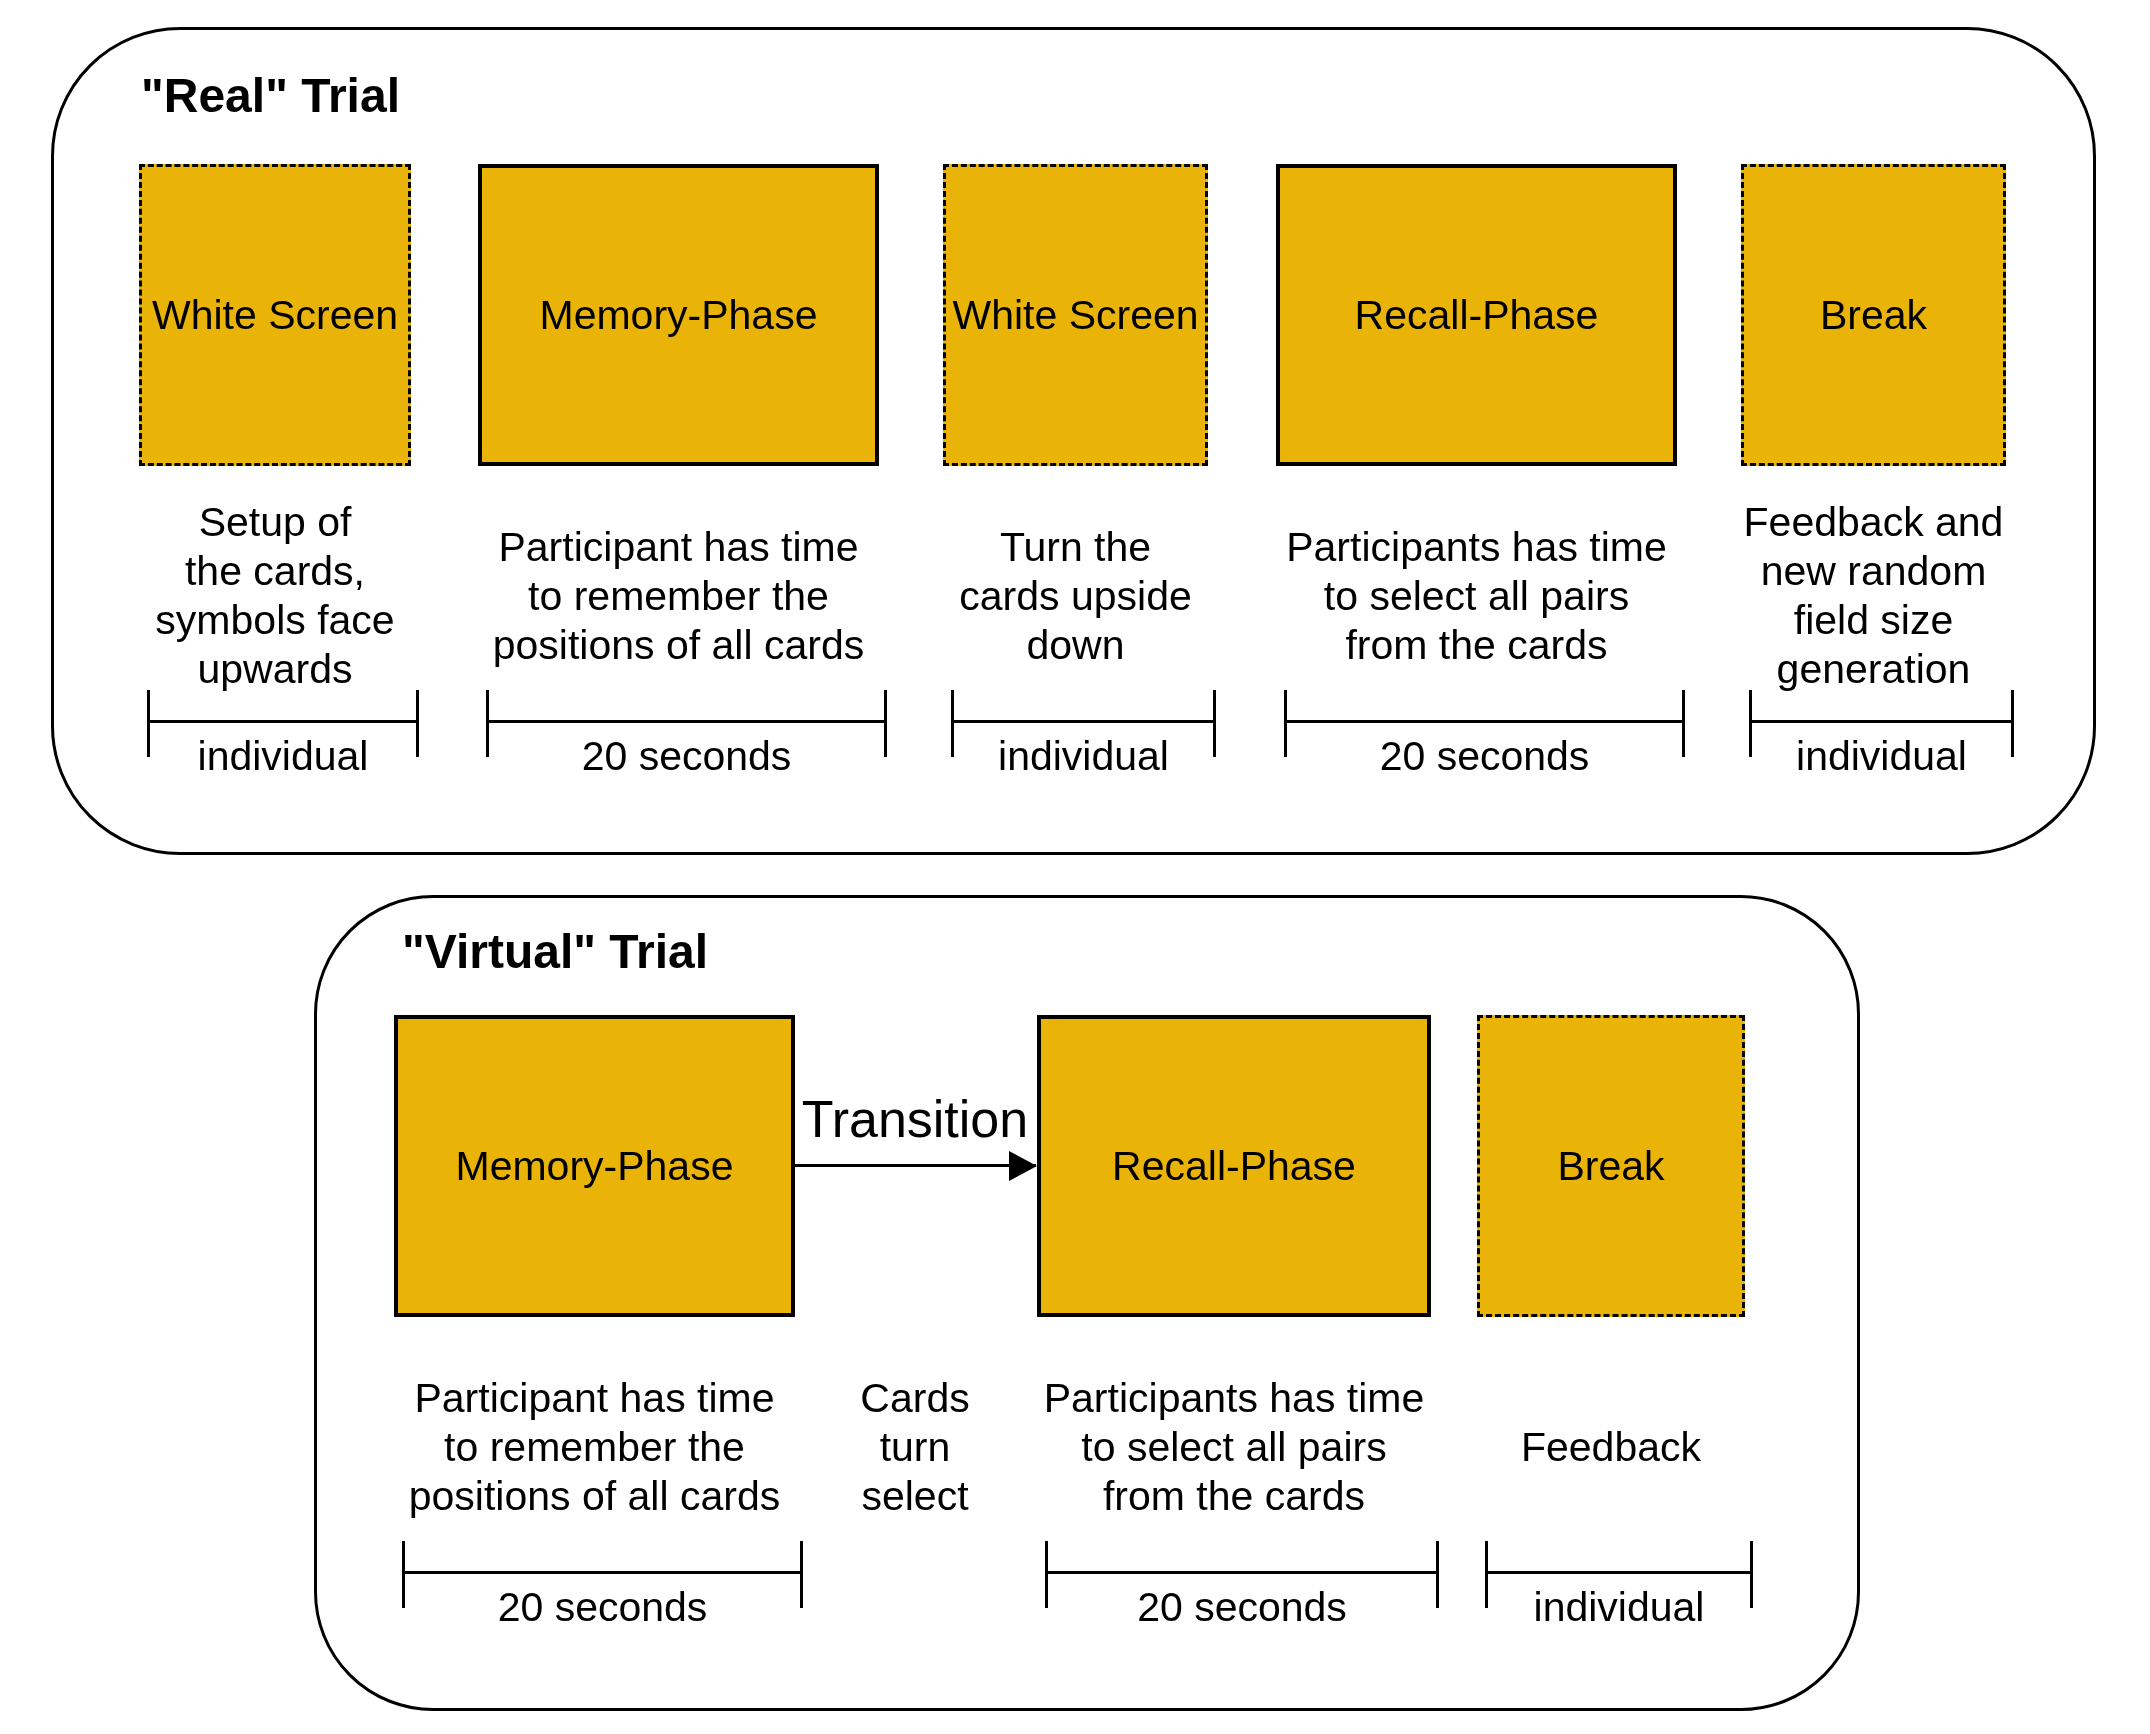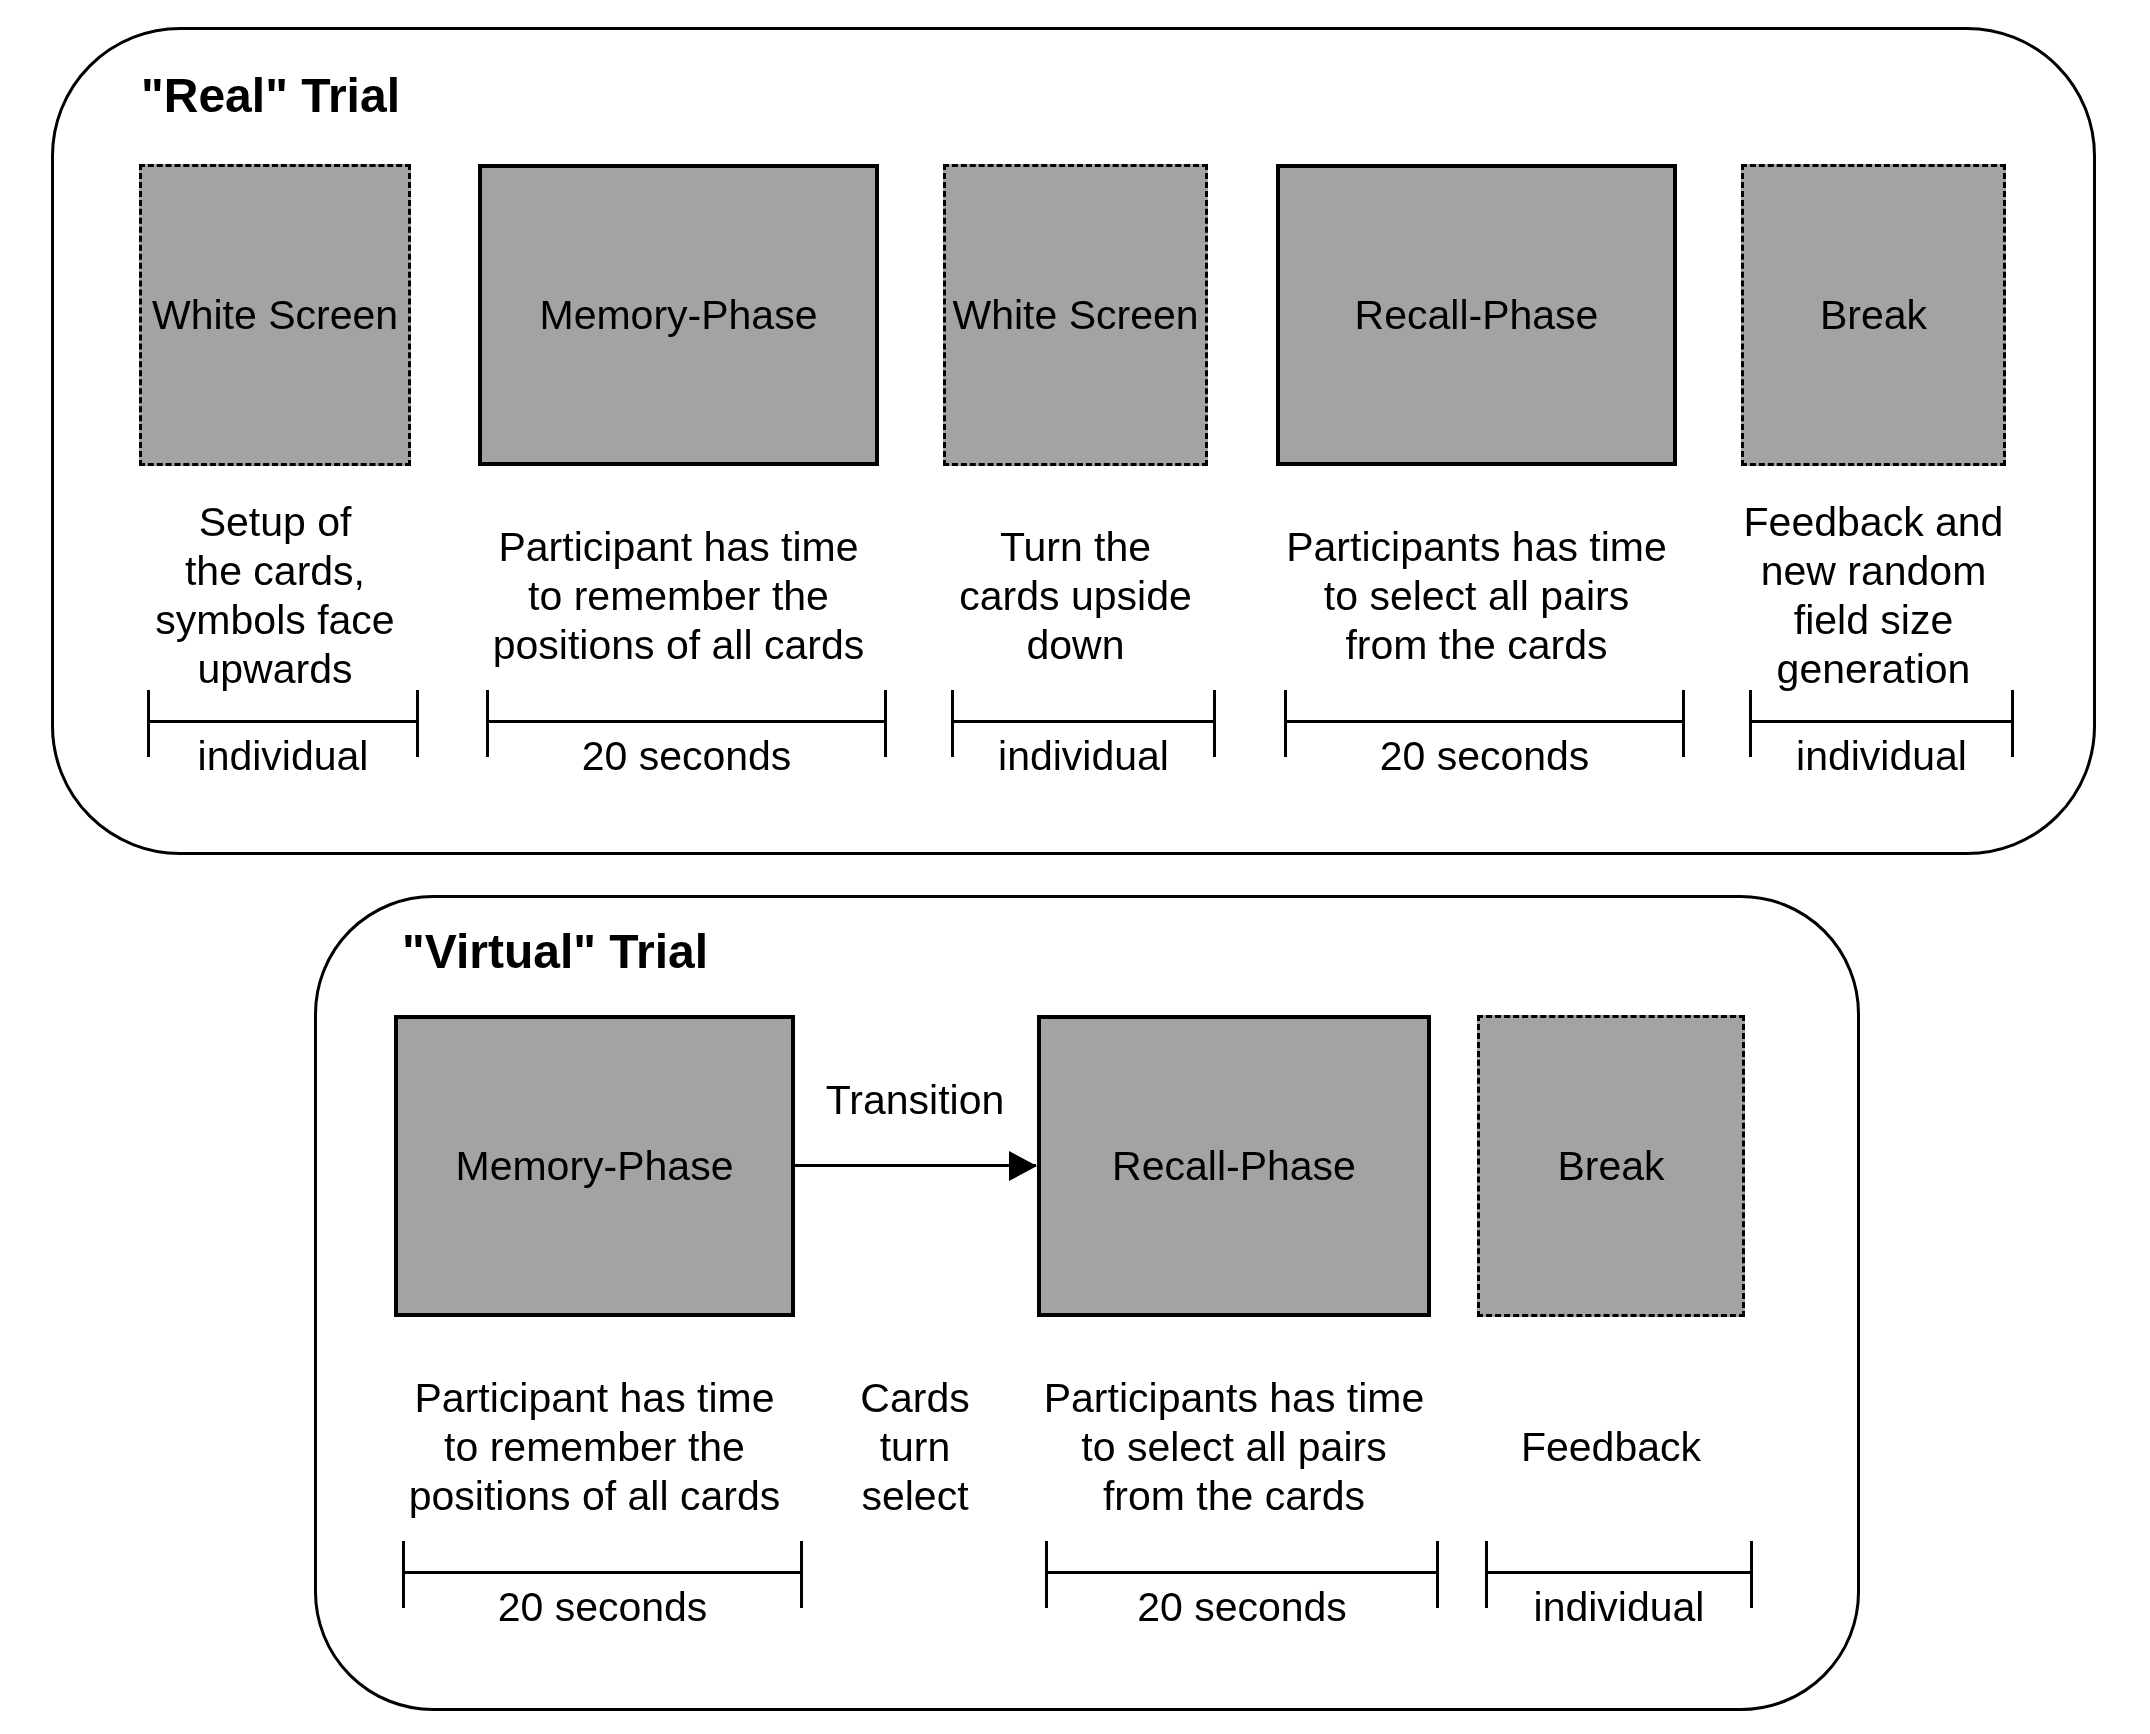--- a/index.html
+++ b/index.html
@@ -52,21 +52,21 @@
 
   .box {
     position: absolute;
     top: 0; left: 0;
     width: 100%;
     height: 302px;
     box-sizing: border-box;
     display: flex;
     align-items: center;
     justify-content: center;
-    background: #a3a3a3;
+    background: #eab308;
   }
   .box.solid  { border: 4.8px solid #000; }
   .box.dashed { border: 3.4px dashed #000; }
   .box-label {
     font-size: 41px;
     line-height: 49px;
     white-space: nowrap;
   }
 
   .desc {
@@ -104,24 +104,24 @@
     left: 50%;
     transform: translateX(-50%);
     font-size: 41px;
     line-height: 49px;
     white-space: nowrap;
     background: transparent;
   }
 
   .transition-label {
     position: absolute;
-    top: 61px;
+    top: 80px;
     left: 50%;
     transform: translateX(-50%);
-    font-size: 41px;
+    font-size: 52px;
     line-height: 49px;
     white-space: nowrap;
   }
   .arrow {
     position: absolute;
     top: 149px;
     left: 0;
     right: 0;
     height: 3.4px;
     background: #000;

